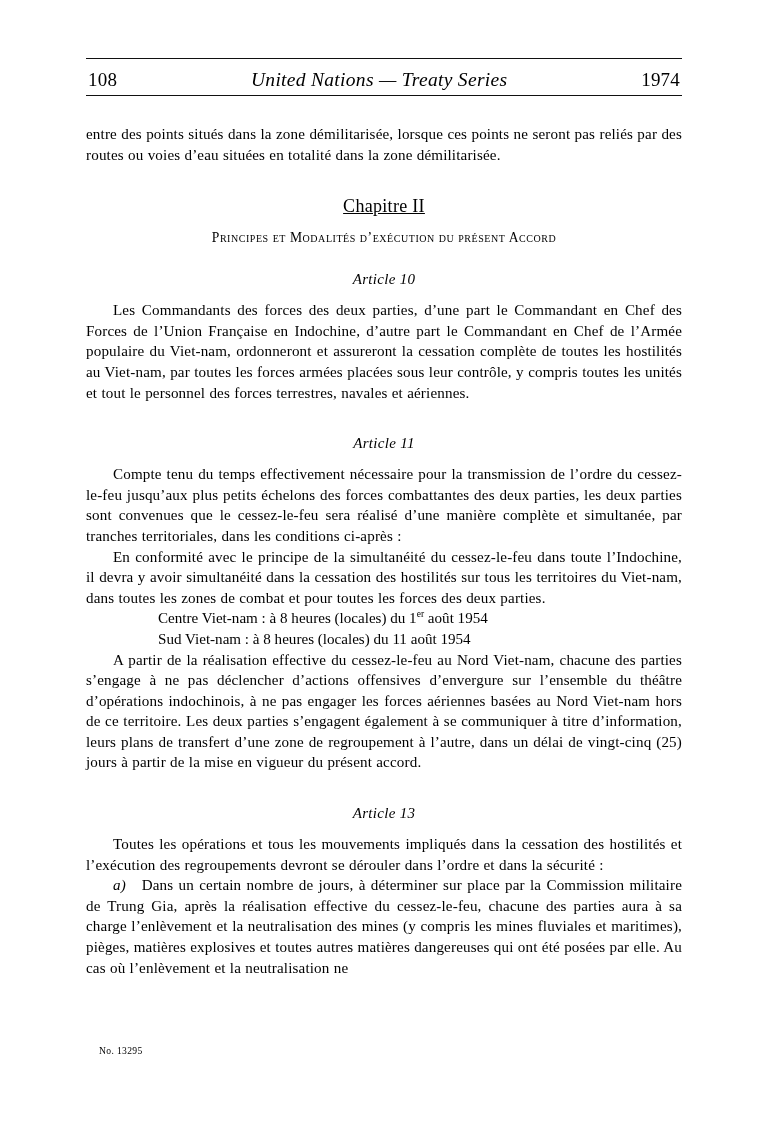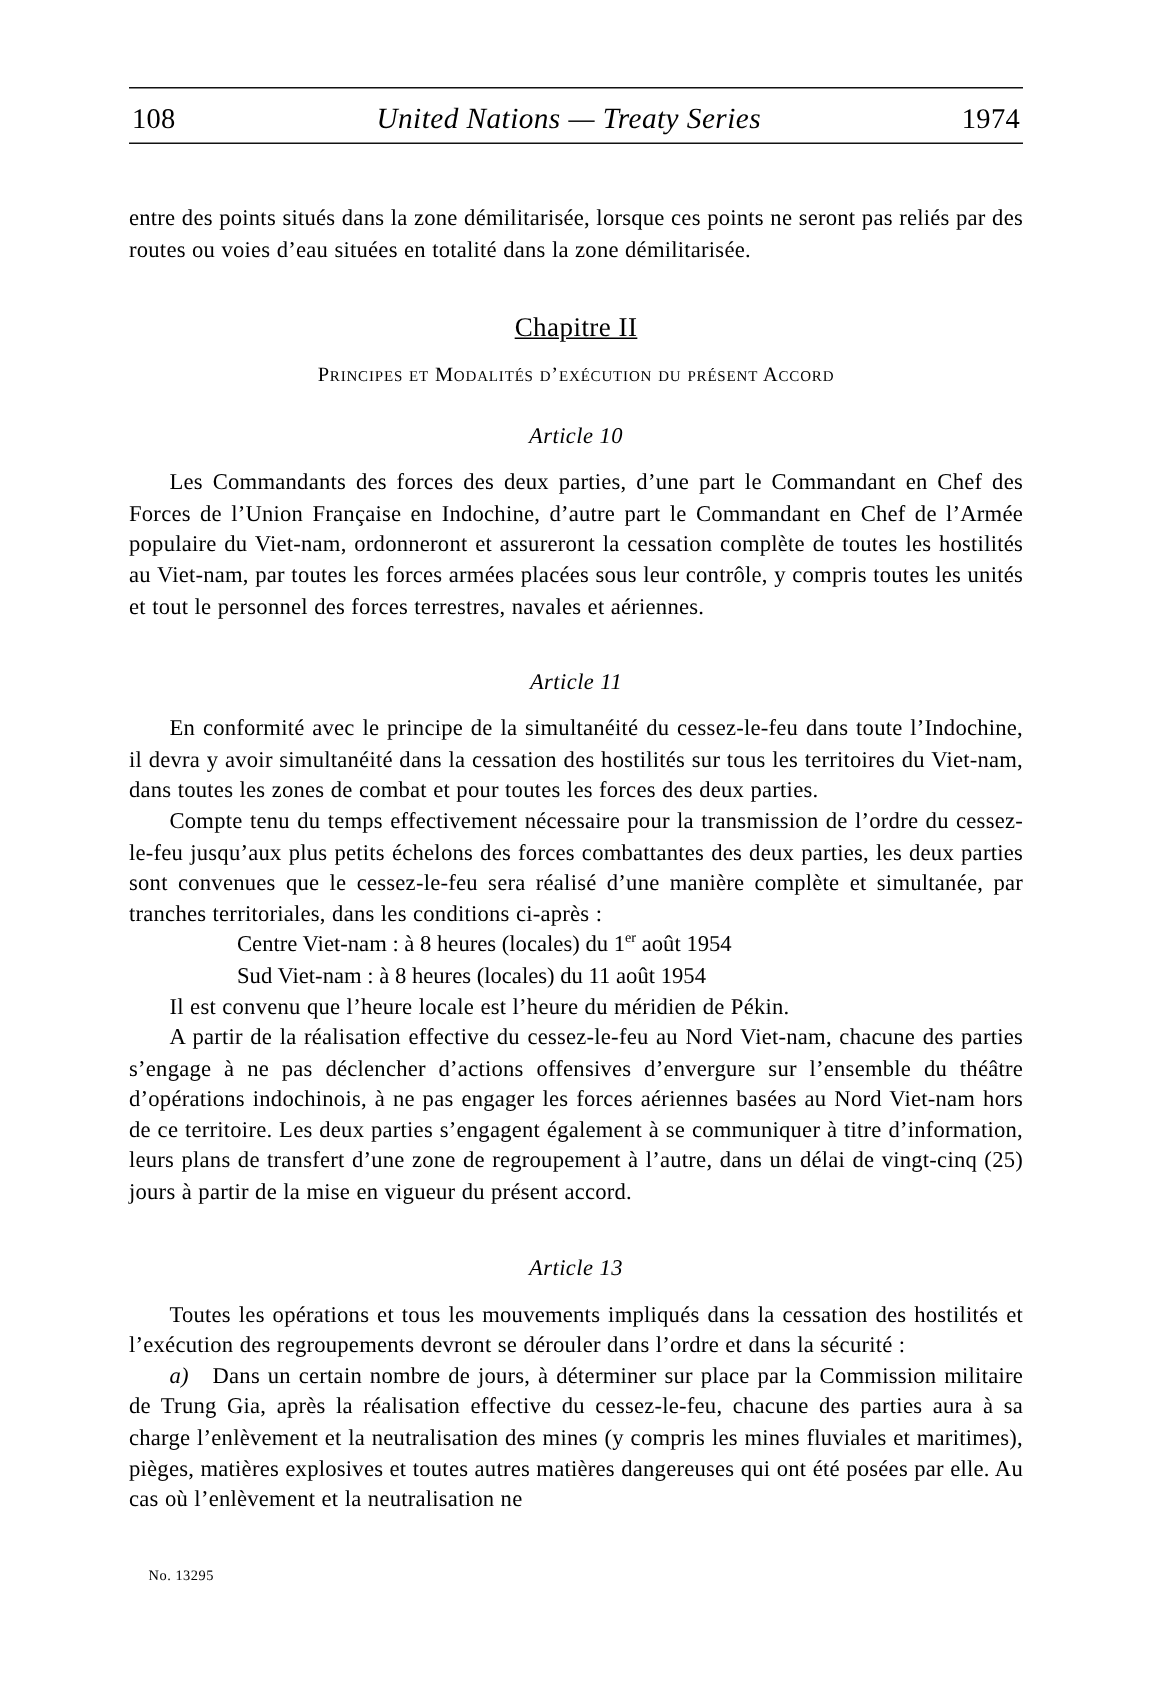--- a/index.html
+++ b/index.html
@@ -56,21 +56,21 @@
     letter-spacing: 0.3px;
     white-space: nowrap;
   }
   .year {
     font-size: 19px;
     letter-spacing: 0.2px;
   }
 
   
   .body {
-    margin-top: 40px;
+    margin-top: 28px;
   }
   p.para {
     margin: 0;
     font-size: 15.1px;
     line-height: 20.6px;
     text-align: justify;
     text-justify: inter-word;
     letter-spacing: 0.01em;
     word-spacing: 0.02em;
     hyphens: manual;
@@ -178,30 +178,29 @@
       <div class="gap-sm"></div>
 
       <p class="para indent">Les Commandants des forces des deux parties, d’une part le Commandant en Chef des Forces de l’Union Française en Indochine, d’autre part le Commandant en Chef de l’Armée populaire du Viet-nam, ordonneront et assureront la cessation complète de toutes les hostilités au Viet-nam, par toutes les forces armées placées sous leur contrôle, y compris toutes les unités et tout le personnel des forces terrestres, navales et aériennes.</p>
 
       <div class="gap-lg"></div>
 
       <p class="article">Article 11</p>
 
       <div class="gap-sm"></div>
 
+      <p class="para indent tight">Compte tenu du temps effectivement nécessaire pour la transmission de l’ordre du cessez-le-feu jusqu’aux plus petits échelons des forces combattantes des deux parties, les deux parties sont convenues que le cessez-le-feu sera réalisé d’une manière complète et simultanée, par tranches territoriales, dans les conditions ci-après :</p>
+
       <p class="para indent">En conformité avec le principe de la simultanéité du cessez-le-feu dans toute l’Indochine, il devra y avoir simultanéité dans la cessation des hostilités sur tous les territoires du Viet-nam, dans toutes les zones de combat et pour toutes les forces des deux parties.</p>
-
-      <p class="para indent tight">Compte tenu du temps effectivement nécessaire pour la transmission de l’ordre du cessez-le-feu jusqu’aux plus petits échelons des forces combattantes des deux parties, les deux parties sont convenues que le cessez-le-feu sera réalisé d’une manière complète et simultanée, par tranches territoriales, dans les conditions ci-après :</p>
 
       <ul class="timelist">
         <li><span>Centre Viet-nam : à 8 heures (locales) du 1</span><sup class="ord">er</sup><span> août 1954</span></li>
         <li><span>Sud Viet-nam : à 8 heures (locales) du 11 août 1954</span><sup class="ord"></sup><span></span></li>
       </ul>
 
-      <p class="para indent tight">Il est convenu que l’heure locale est l’heure du méridien de Pékin.</p>
 
       <p class="para indent tight">A partir de la réalisation effective du cessez-le-feu au Nord Viet-nam, chacune des parties s’engage à ne pas déclencher d’actions offensives d’envergure sur l’ensemble du théâtre d’opérations indochinois, à ne pas engager les forces aériennes basées au Nord Viet-nam hors de ce territoire. Les deux parties s’engagent également à se communiquer à titre d’information, leurs plans de transfert d’une zone de regroupement à l’autre, dans un délai de vingt-cinq (25) jours à partir de la mise en vigueur du présent accord.</p>
 
       <div class="gap-lg"></div>
 
       <p class="article">Article 13</p>
 
       <div class="gap-sm"></div>
 
       <p class="para indent">Toutes les opérations et tous les mouvements impliqués dans la cessation des hostilités et l’exécution des regroupements devront se dérouler dans l’ordre et dans la sécurité :</p>

